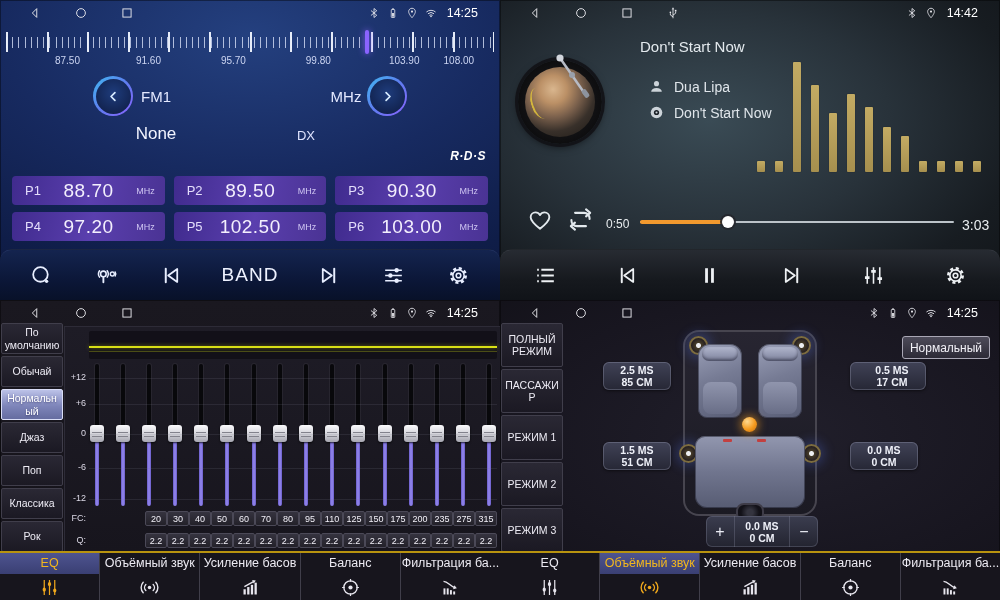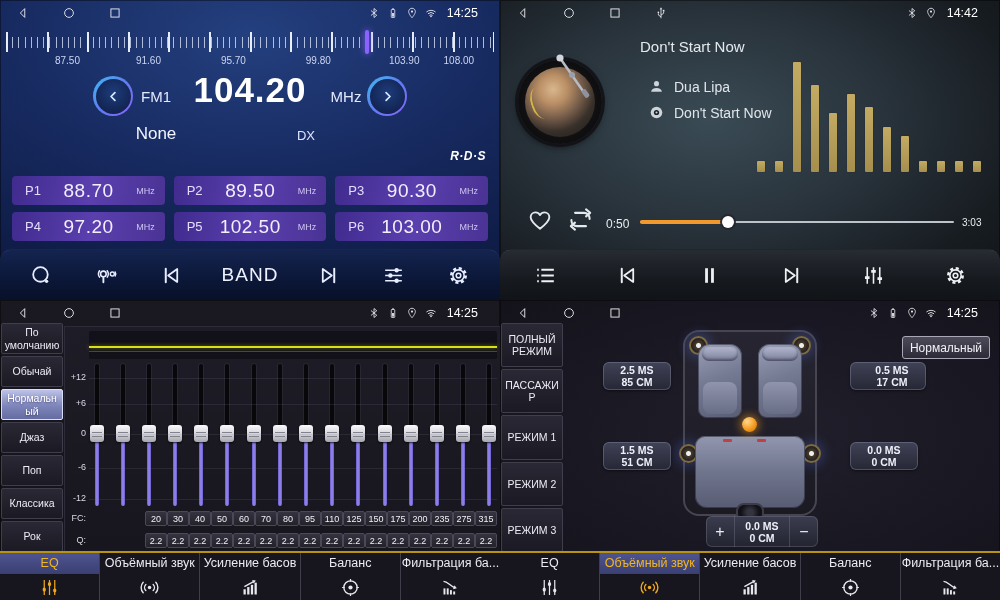--- a/index.html
+++ b/index.html
@@ -2,21 +2,21 @@
 <html><head>
 <meta charset="utf-8">
 <style>
   html,body{margin:0;padding:0;background:#000;}
   body{font-family:"Liberation Sans","DejaVu Sans",sans-serif;-webkit-font-smoothing:antialiased;}
   .screen{position:relative;width:1000px;height:600px;display:grid;grid-template-columns:500px 500px;grid-template-rows:300px 300px;background:#000;overflow:hidden;}
   .quad{position:relative;width:500px;height:300px;overflow:hidden;box-shadow:inset 0 0 0 1px rgba(0,0,0,.4);}
   svg{display:block;}
 
   
-  .statusbar{position:absolute;top:0;left:0;right:12px;height:26px;display:flex;align-items:center;padding:0 10px;z-index:9;color:#fff;text-align:right;}
+  .statusbar{position:absolute;top:0;left:0;right:0;height:26px;display:flex;align-items:center;padding:0 22px;z-index:9;color:#fff;text-align:right;}
   .sb-left{display:flex;gap:32px;align-items:center;margin-left:6px;}
   .sbi{width:14px;height:14px;display:inline-flex;color:#e9e9ee;}
   .sb-right{margin-left:auto;display:flex;gap:7px;align-items:center;}
   .sb-right .sbi{width:12px;height:12px;}
   .sb-time{font-size:12.5px;margin-left:3px;color:#fff;}
 
   
   .toolbar{position:absolute;left:0;right:0;bottom:0;height:50px;display:flex;align-items:center;justify-content:space-between;border-radius:12px 12px 0 0;z-index:8;}
   .tbtn{background:none;border:none;padding:0;color:inherit;display:flex;align-items:center;justify-content:center;width:30px;height:30px;cursor:default;}
   .tbtn svg{width:25px;height:25px;}
@@ -56,21 +56,21 @@
   .tonearm{position:absolute;left:36px;top:-9px;width:48px;height:60px;overflow:visible;}
   .meta-row{position:absolute;left:148px;display:flex;align-items:center;gap:9px;color:#dfe5ea;font-size:14px;}
   .artist-row{top:78px;} .track-row{top:104px;}
   .mi{width:17px;height:17px;display:inline-flex;color:#ccd3d9;}
   .spectrum{position:absolute;left:257px;top:62px;width:224px;height:110px;display:flex;align-items:flex-end;justify-content:space-between;}
   .sbar{width:8px;background:linear-gradient(180deg,#c3ab63 0%,#a68f4e 100%);border-radius:1px;box-shadow:0 0 1px rgba(0,0,0,.6);}
   .fav-btn{position:absolute;left:26px;top:206px;width:28px;height:28px;}
   .fav-btn svg,.repeat-btn svg{width:100%;height:100%;}
   .repeat-btn{position:absolute;left:66px;top:205px;width:29px;height:29px;}
   .elapsed{position:absolute;left:106px;top:217px;font-size:12px;color:#e9edef;}
-  .duration{position:absolute;left:462px;top:217px;font-size:10px;color:#e9edef;}
+  .duration{position:absolute;left:462px;top:217px;font-size:14px;color:#e9edef;}
   .progress{position:absolute;left:140px;top:214px;width:314px;height:16px;cursor:default;}
   .progress .ptrack{position:absolute;top:7px;left:0;right:0;height:2px;background:#bcc3c9;border-radius:1px;}
   .progress .pfill{position:absolute;top:6px;left:0;height:4px;background:#f2992e;border-radius:2px;}
   .progress .pknob{position:absolute;top:2px;width:12px;height:12px;border-radius:50%;background:#fff;box-shadow:0 0 0 2px rgba(35,38,44,.9);}
   .player-toolbar{background:linear-gradient(180deg,#272b32 0%,#16191e 60%,#101318 100%);padding:0 30px;color:#eef1f4;border-top:1px solid rgba(200,210,220,.1);}
 
   
   .side{position:absolute;left:0;top:22px;bottom:47px;width:64px;display:flex;flex-direction:column;z-index:6;}
   .sitem{flex:1;margin:1px;background:linear-gradient(180deg,#2a2834 0%,#1b1923 100%);border:1px solid #403e4b;border-radius:2px;color:#edebf4;font-size:10.5px;display:flex;align-items:center;justify-content:center;text-align:center;padding:1px 2px;line-height:1.18;word-break:break-word;cursor:default;}
   .sitem.selected{background:linear-gradient(180deg,#bcc2e8 0%,#7e85ba 55%,#656ca0 100%);border-color:#d9ddf6;color:#fff;text-shadow:0 1px 2px rgba(40,40,90,.6);}
@@ -187,21 +187,20 @@
         </div>
     </div>
     <button class="chev prev">
         <span class="inner">
           <svg viewBox="0 0 24 24" width="100%" height="100%">
             <path d="M14 6.5 L8.5 12 L14 17.5" fill="none" stroke="#d8ecff" stroke-width="2.4" stroke-linecap="round" stroke-linejoin="round"></path>
           </svg>
         </span>
       </button>
     <div class="band-label">FM1</div>
-    <div class="freq-display">104.20</div>
     <div class="unit-label">MHz</div>
     <button class="chev next">
         <span class="inner">
           <svg viewBox="0 0 24 24" width="100%" height="100%">
             <path d="M10 6.5 L15.5 12 L10 17.5" fill="none" stroke="#d8ecff" stroke-width="2.4" stroke-linecap="round" stroke-linejoin="round"></path>
           </svg>
         </span>
       </button>
     <div class="station-name">None</div>
     <div class="dx-label">DX</div>

